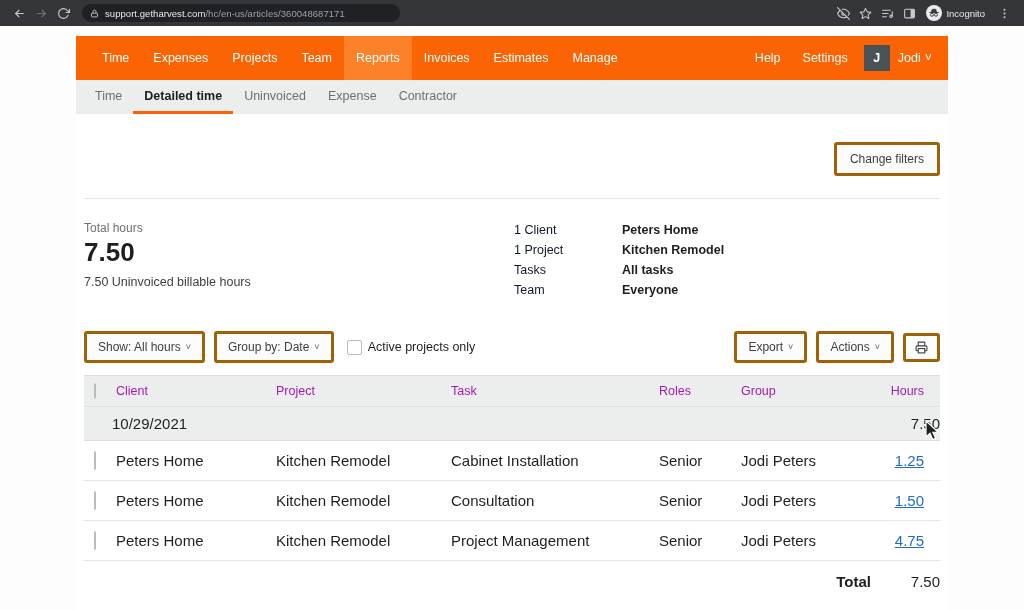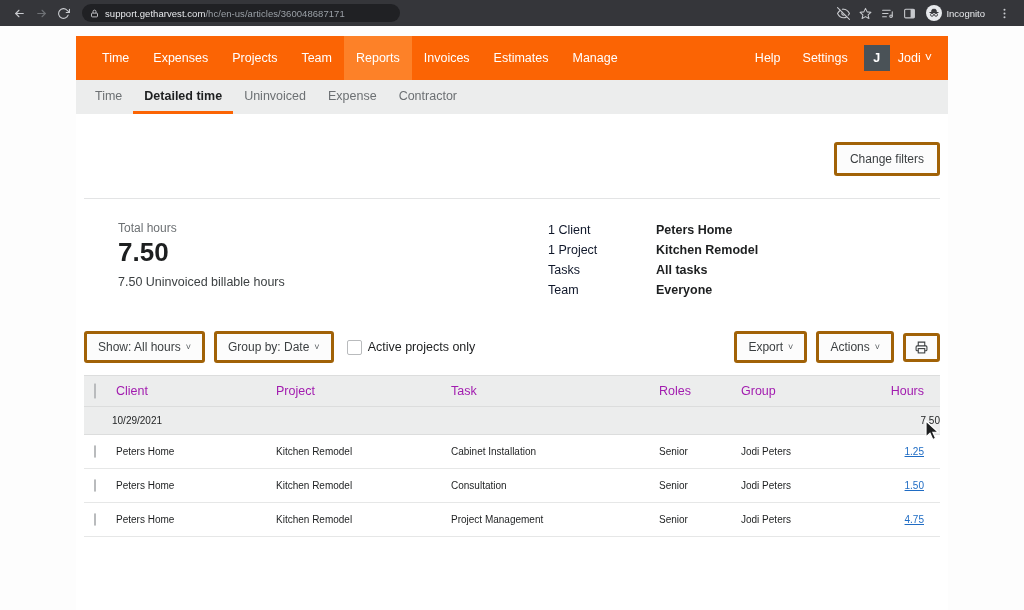--- a/index.html
+++ b/index.html
@@ -155,21 +155,20 @@
     white-space: nowrap;
     font-family: "Liberation Sans", sans-serif;
     display: inline-flex; align-items: center; gap: 5px;
   }
   .change-filters { margin-left: auto; padding: 7px 13px; }
 
   
   .summary {
     display: flex;
     padding: 22px 0 24px 0;
-    margin-left: 34px;
   }
   .summary-left { width: 430px; }
   .sum-label { font-size: 12px; color: #6c7073; }
   .sum-value {
     font-size: 26px; font-weight: bold; color: #1d1f20;
     margin: 2px 0 7px 0;
   }
   .sum-sub { font-size: 12.5px; color: #3b3f41; }
 
   .summary-right { padding-top: 2px; }
@@ -215,21 +214,21 @@
   }
   th.c-check { width: 32px; padding-left: 10px; }
   th.c-client  { width: 160px; }
   th.c-project { width: 175px; }
   th.c-task    { width: 208px; }
   th.c-roles   { width: 82px; }
   th.c-person  { width: 130px; }
   th.c-hours   { text-align: right; padding-right: 16px; }
 
   tbody td {
-    font-size: 10px; color: #1d1f20;
+    font-size: 15px; color: #1d1f20;
     padding: 11px 0;
     border-bottom: 1px solid #e6e7e7;
     vertical-align: middle;
   }
   td.c-check { padding-left: 10px; }
   td.c-hours { text-align: right; padding-right: 16px; }
 
   tr.group-row td {
     background: #eceded;
     padding: 8px 0;
@@ -476,20 +475,25 @@
         <tr>
           <td class="c-check"><span class="checkbox"></span></td>
           <td>Peters Home</td>
           <td>Kitchen Remodel</td>
           <td>Project Management</td>
           <td>Senior</td>
           <td>Jodi Peters</td>
           <td class="c-hours"><a class="hours-link" href="#">4.75</a></td>
         </tr>
 
+        <tr class="total-row">
+          <td colspan="5"></td>
+          <td class="total-label">Total</td>
+          <td class="total-value">7.50</td>
+        </tr>
       </tbody>
     </table>
 
   </div>
 </div>
 
 <svg class="cursor" width="16" height="22" viewBox="0 0 16 22">
   <polygon points="1,1 1,17 5,13.2 7.8,19.5 10.6,18.2 7.9,12.2 13,12" fill="#1d1f20" stroke="#ffffff" stroke-width="1.2"></polygon>
 </svg>
 

